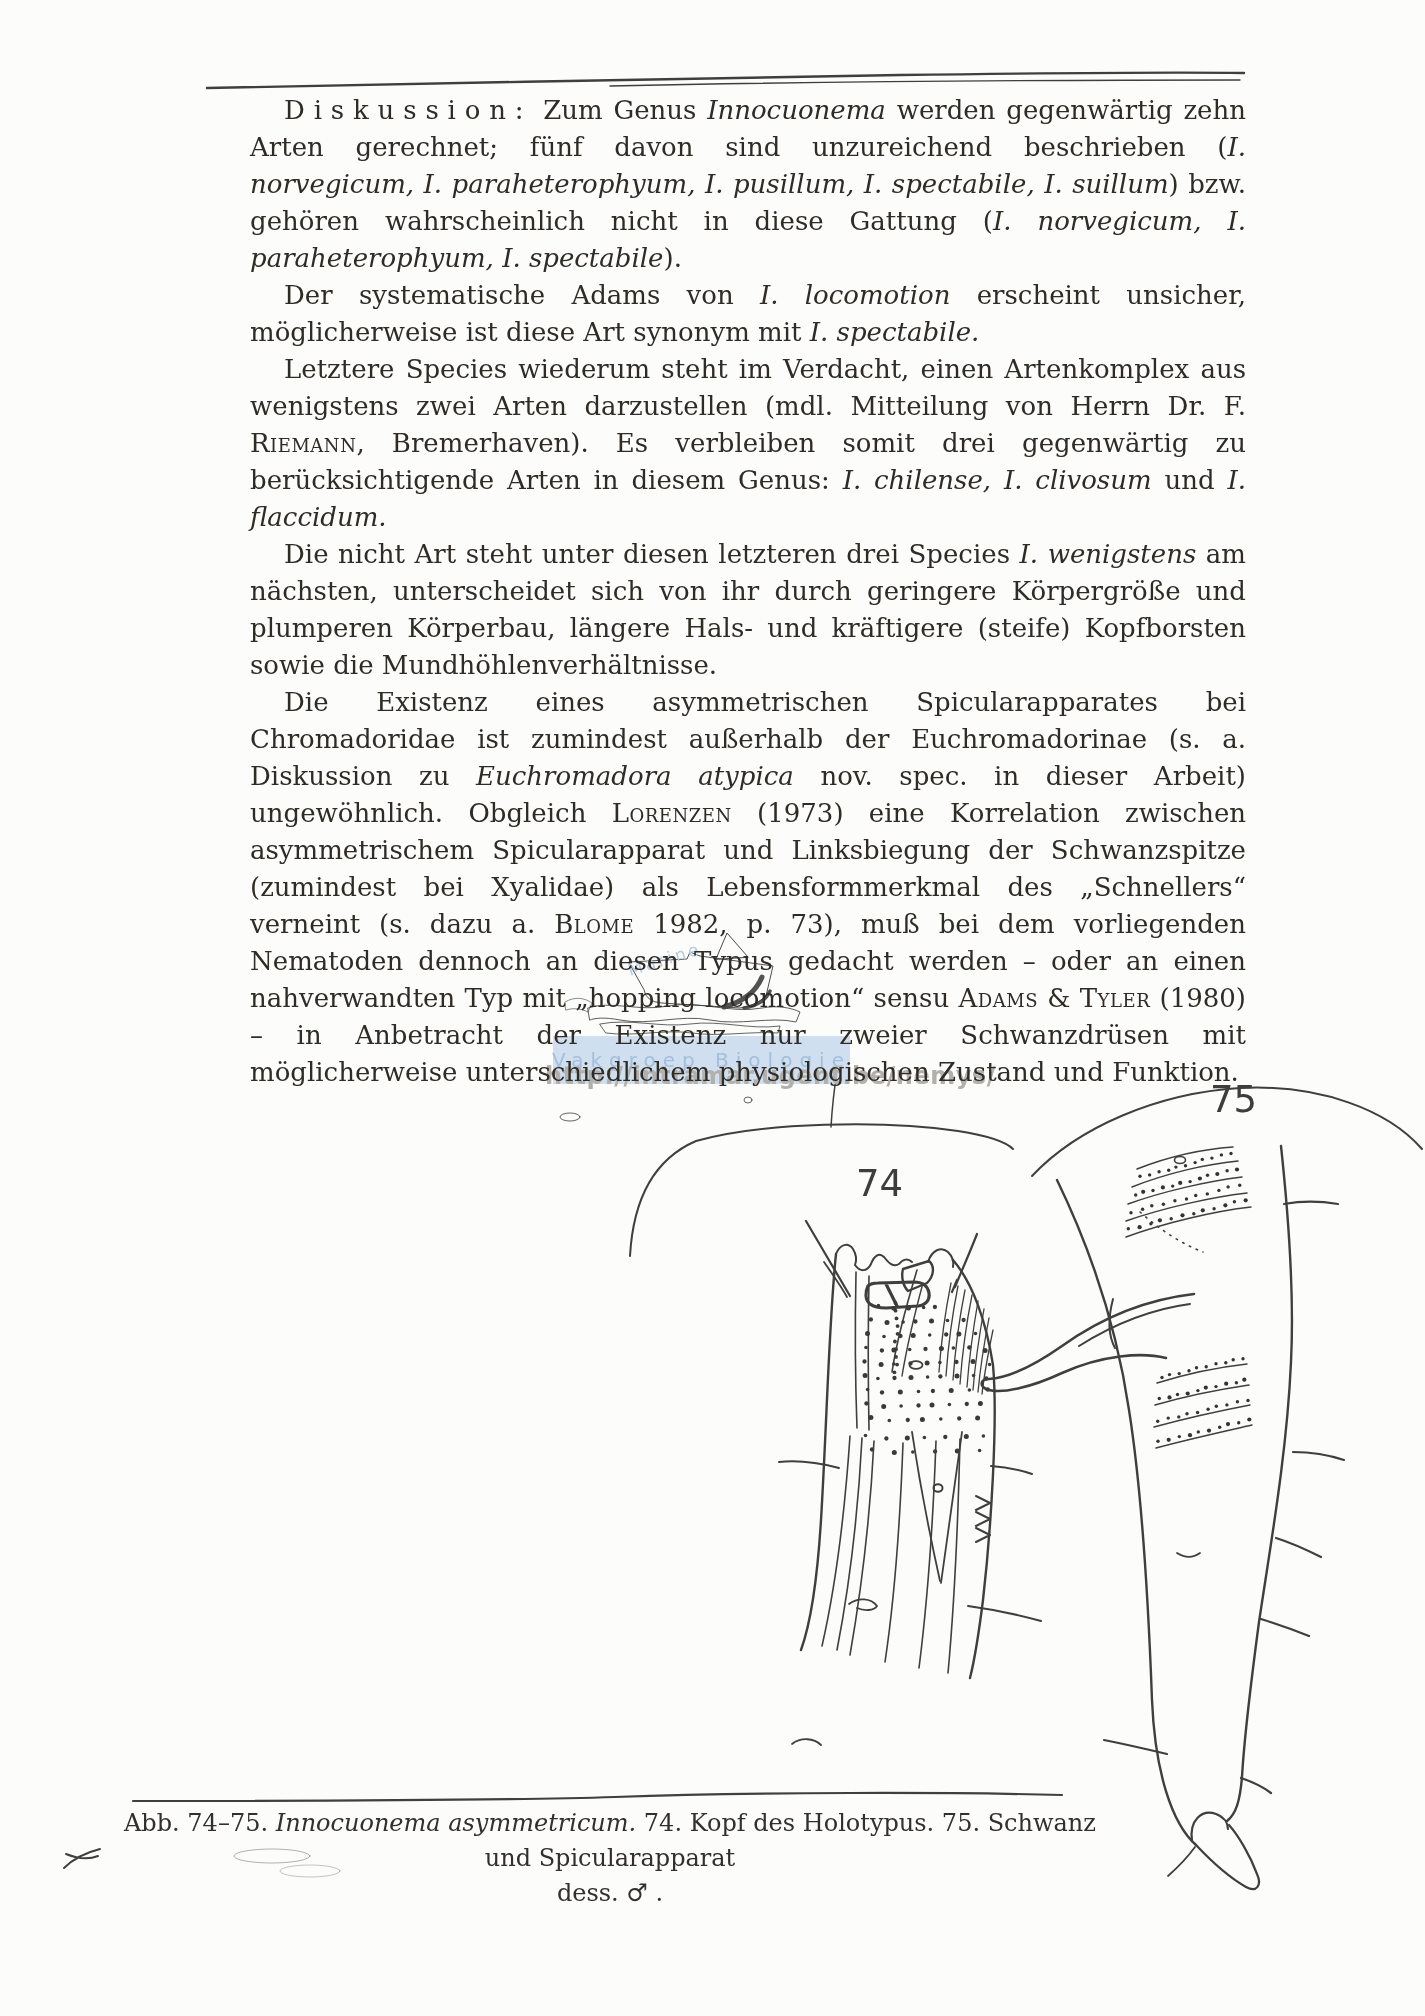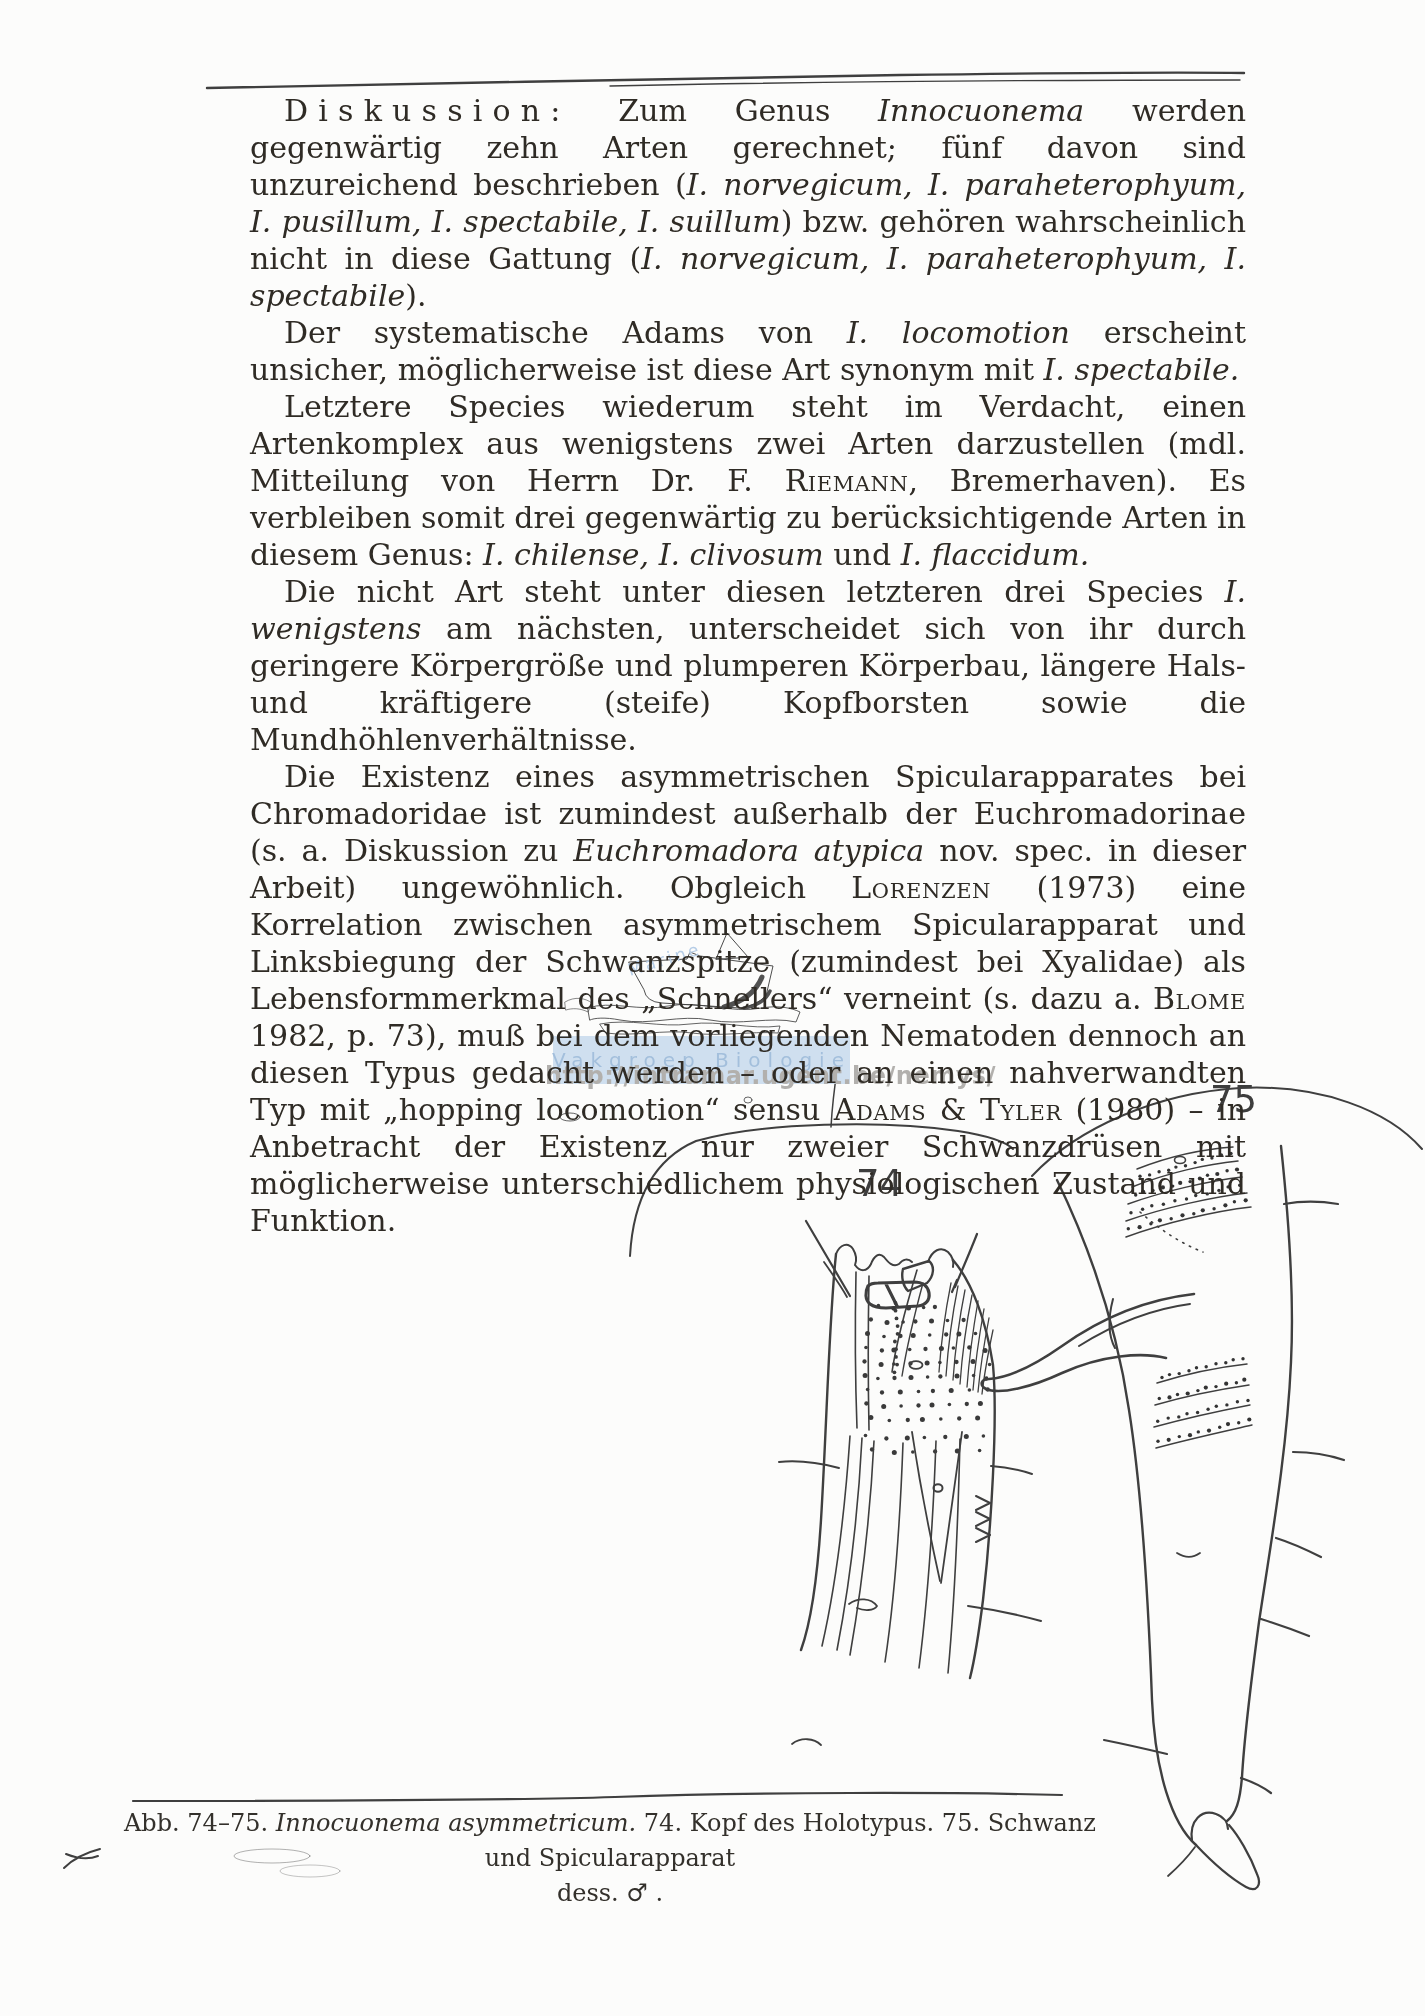--- a/index.html
+++ b/index.html
@@ -5,21 +5,21 @@
   html,body{margin:0;padding:0;background:#9a9a9a;}
   .page{
     position:relative;width:1425px;height:2016px;margin:0 auto;
     background:#fcfcfb;overflow:hidden;
     font-family:"DejaVu Serif","Liberation Serif",serif;
   }
   .art{position:absolute;left:0;top:0;width:1425px;height:2016px;z-index:1;}
   .art path, .art ellipse, .art polyline{fill:none;stroke:#3f3f3f;stroke-linecap:round;stroke-linejoin:round;}
   .textblock{
     position:absolute;left:250px;top:92px;width:996px;z-index:3;
-    color:#2f2b25;font-size:30px;line-height:37px;text-align:justify;
+    color:#2f2b25;font-size:26px;line-height:37px;text-align:justify;
     -webkit-hyphens:manual;hyphens:manual;
   }
   .textblock p{margin:0;text-indent:34px;}
   .it{font-style:italic;}
   .sc{font-variant:small-caps;letter-spacing:.02em;}
   .sp{letter-spacing:.34em;}
   .caption{
     position:absolute;left:120px;top:1806px;width:980px;z-index:3;
     color:#33302b;font-size:24px;line-height:35px;
   }

